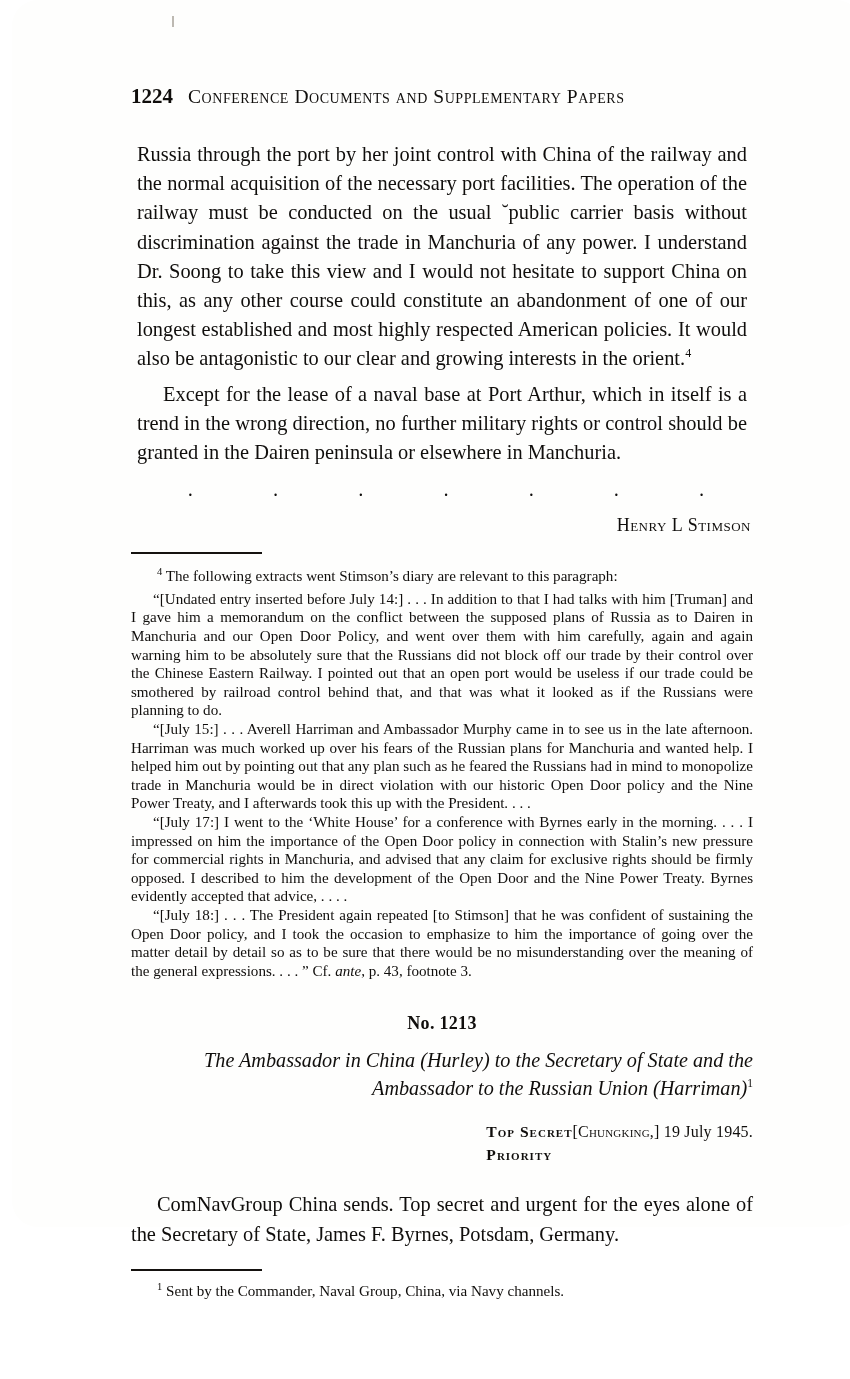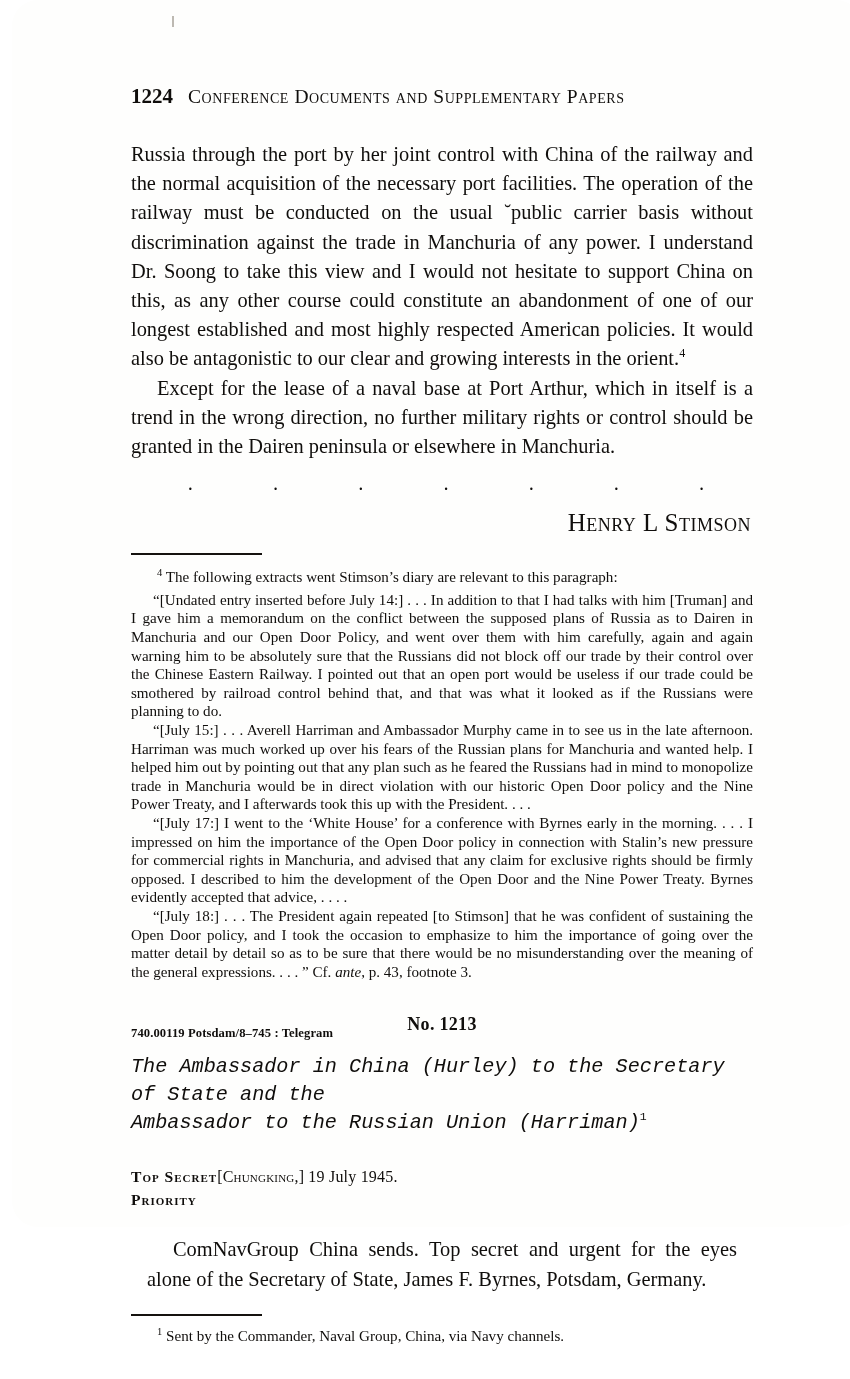--- a/index.html
+++ b/index.html
@@ -59,21 +59,21 @@
     font-size: 19.5px;
     letter-spacing: 0.55px;
   }
 
   
   .body-par {
     font-size: 20.4px;
     line-height: 29.2px;
     text-align: justify;
     text-justify: inter-word;
-    margin: 0;
+    margin: 6px;
     hyphens: none;
   }
   .body-par.indent { text-indent: 26px; }
   .body-par + .body-par { margin-top: 0px; }
   sup.fn {
     font-size: 12px;
     vertical-align: super;
     line-height: 0;
   }
 
@@ -87,21 +87,21 @@
   }
   .dot-row span {
     font-size: 20px;
     line-height: 20px;
   }
 
   
   .signature {
     text-align: right;
     font-variant: small-caps;
-    font-size: 25px;
+    font-size: 18px;
     letter-spacing: 0.5px;
     margin-top: 8px;
     padding-right: 2px;
   }
 
   
   .fn-rule {
     width: 131px;
     height: 0;
     border-top: 2.1px solid #15120f;
@@ -137,61 +137,60 @@
     margin-top: 33px;
     letter-spacing: 0.3px;
   }
   .file-ref {
     font-size: 12.6px;
     font-weight: 700;
     letter-spacing: 0.1px;
     margin-top: -9px;
   }
   .doc-title {
-    text-align: left;
+    text-align: right;
     font-style: italic;
     font-size: 20.2px;
     line-height: 28px;
     margin-top: 12px;
-    font-family: Liberation Mono, monospace;
   }
   .doc-title sup {
     font-size: 11.5px;
     vertical-align: super;
     line-height: 0;
     font-style: normal;
   }
 
   
   .class-line {
     display: flex;
-    justify-content: flex-start;
+    justify-content: flex-end;
     align-items: baseline;
-    margin-top: 28px;
+    margin-top: 18px;
   }
   .class-stack {
     font-size: 15.6px;
     font-weight: 700;
     font-variant: small-caps;
     letter-spacing: 1.0px;
     line-height: 23px;
   }
   .dateline {
     font-size: 16px;
     letter-spacing: 0.2px;
   }
   .dateline .sc { font-variant: small-caps; }
 
   
   .tel-body {
     font-size: 20.4px;
     line-height: 29.2px;
     text-align: justify;
     text-justify: inter-word;
-    margin: 16px;
+    margin: 0;
     margin-top: 24px;
     text-indent: 26px;
   }
 
   
   .fn-rule2 {
     width: 131px;
     height: 0;
     border-top: 2.1px solid #15120f;
     margin-top: 20px;
@@ -237,21 +236,20 @@
 
     <div class="fn-block">
       <p class="first fn-lead"><sup class="fnmark">4</sup> <span>The following extracts went Stimson’s diary are relevant to this paragraph:</span></p>
       <p>“[Undated entry inserted before July 14:] . . . In addition to that I had talks with him [Truman] and I gave him a memorandum on the conflict between the supposed plans of Russia as to Dairen in Manchuria and our Open Door Policy, and went over them with him carefully, again and again warning him to be absolutely sure that the Russians did not block off our trade by their control over the Chinese Eastern Railway. I pointed out that an open port would be useless if our trade could be smothered by railroad control behind that, and that was what it looked as if the Russians were planning to do.</p>
       <p>“[July 15:] . . . Averell Harriman and Ambassador Murphy came in to see us in the late afternoon. Harriman was much worked up over his fears of the Russian plans for Manchuria and wanted help. I helped him out by pointing out that any plan such as he feared the Russians had in mind to monopolize trade in Manchuria would be in direct violation with our historic Open Door policy and the Nine Power Treaty, and I afterwards took this up with the President. . . .</p>
       <p>“[July 17:] I went to the ‘White House’ for a conference with Byrnes early in the morning. . . . I impressed on him the importance of the Open Door policy in connection with Stalin’s new pressure for commercial rights in Manchuria, and advised that any claim for exclusive rights should be firmly opposed. I described to him the development of the Open Door and the Nine Power Treaty. Byrnes evidently accepted that advice, . . . .</p>
       <p><span>“[July 18:] . . . The President again repeated [to Stimson] that he was confident of sustaining the Open Door policy, and I took the occasion to emphasize to him the importance of going over the matter detail by detail so as to be sure that there would be no misunderstanding over the meaning of the general expressions. . . . ”</span> <span>Cf. </span><span class="ital">ante</span><span>, p. 43, footnote 3.</span></p>
     </div>
 
     <div class="doc-no">No. 1213</div>
-    <div class="file-ref">740.00119 Potsdam/8–745 : Telegram</div>
 
     <div class="doc-title">
       <span>The Ambassador in China (Hurley) to the Secretary of State and the</span><br>
       <span>Ambassador to the Russian Union (Harriman)</span><sup>1</sup>
     </div>
 
     <div class="class-line">
       <div class="class-stack">
         <div>Top Secret</div>
         <div>Priority</div>

